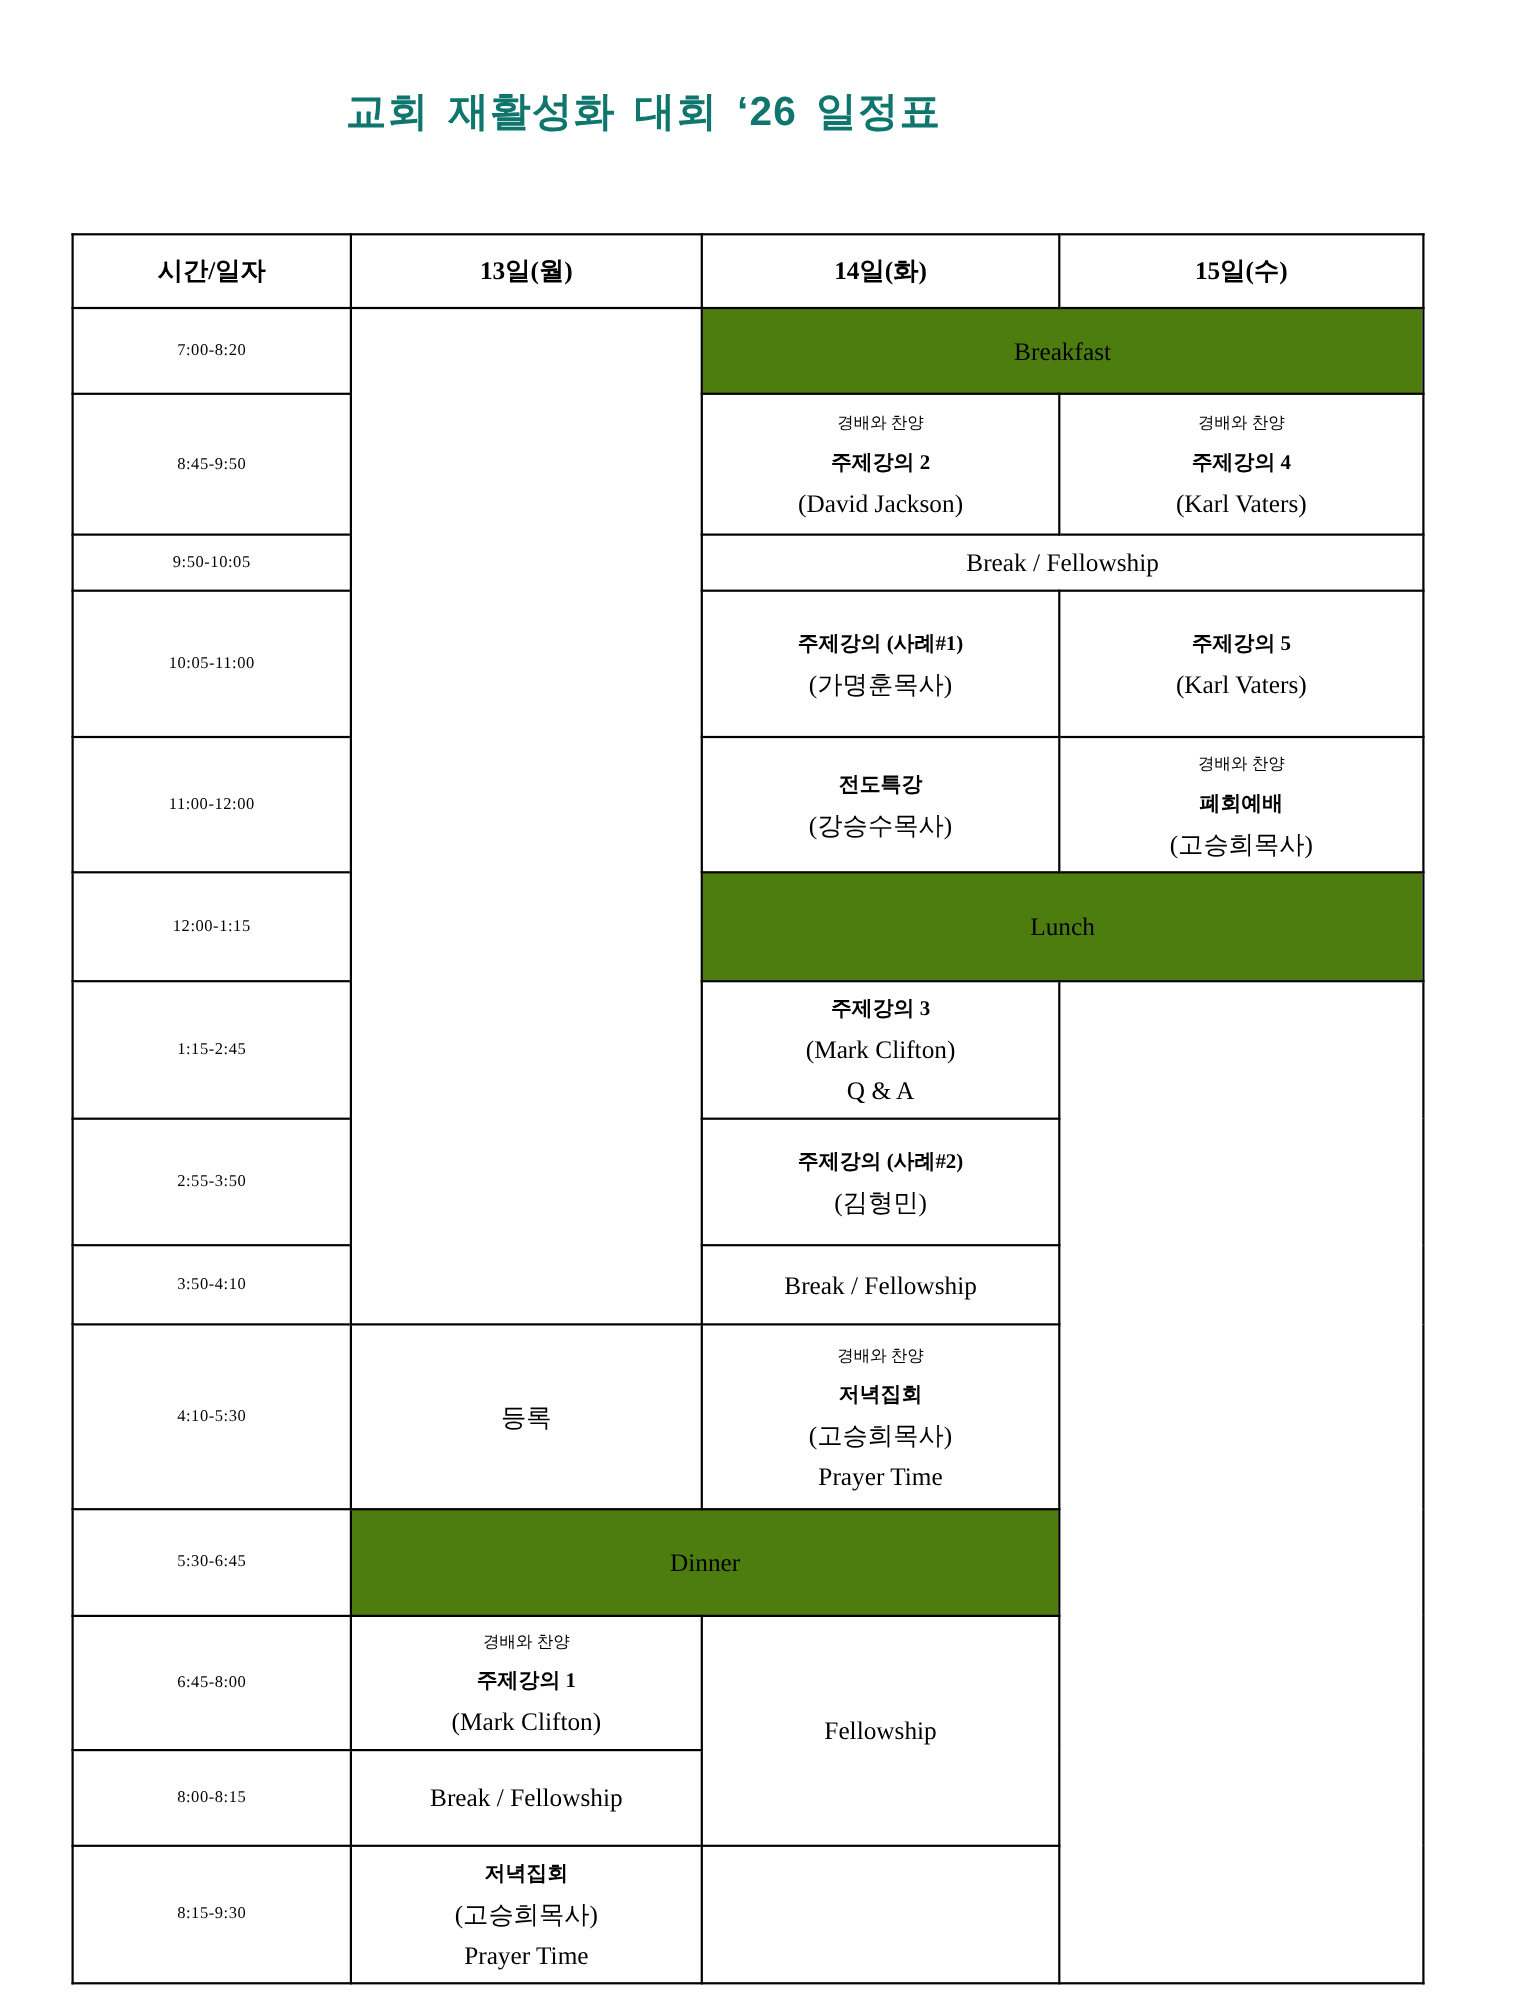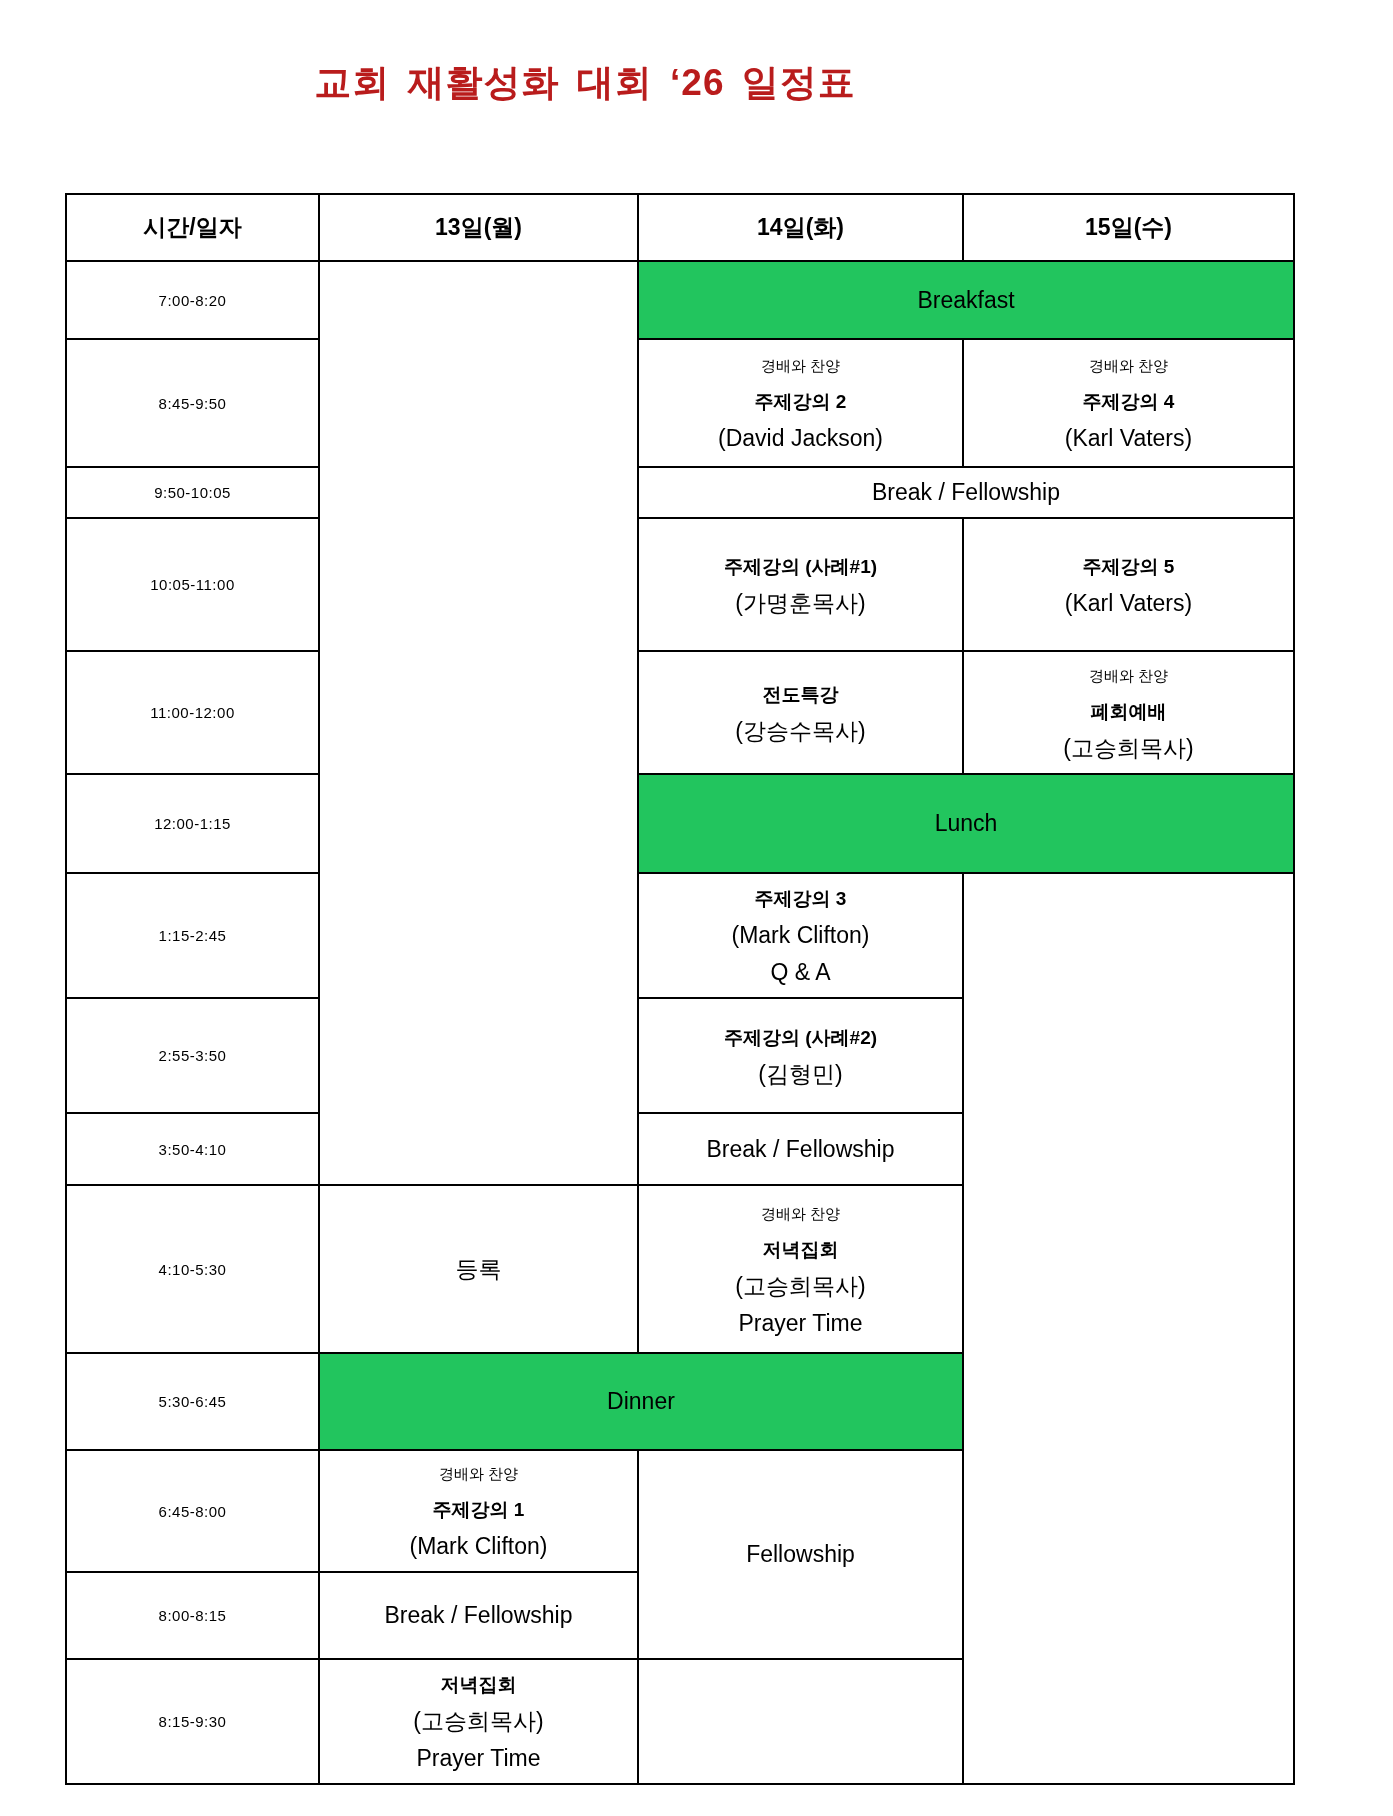--- a/index.html
+++ b/index.html
@@ -5,28 +5,28 @@
   * { margin: 0; padding: 0; box-sizing: border-box; }
   html, body { background: #ffffff; }
   body {
     width: 1393px;
     height: 1816px;
     font-family: "Liberation Sans", "DejaVu Sans", sans-serif;
     color: #000000;
     position: relative;
   }
   .title {
-    margin-top: 58px;
+    margin-top: 77px;
     margin-left: 65px;
     width: 1040px;
     text-align: center;
     font-size: 37px;
     font-weight: 800;
     letter-spacing: 1px;
-    color: #b91c1c;
+    color: #0f766e;
     word-spacing: 6px;
   }
   table.schedule {
     margin-top: 85px;
     margin-left: 65px;
     border-collapse: collapse;
     table-layout: fixed;
     width: 1228px;
   }
   col.c0 { width: 253px; }
@@ -34,24 +34,25 @@
   col.c2 { width: 325px; }
   col.c3 { width: 331px; }
   th, td {
     border: 2px solid #000000;
     text-align: center;
     vertical-align: middle;
     font-size: 23px;
     line-height: 37px;
     padding: 6px;
     overflow: hidden;
+    font-family: Liberation Serif, serif;
   }
   th { font-weight: 700; }
   td.time { font-size: 15px; letter-spacing: 0.5px; }
-  td.shaded { background: #22c55e; }
+  td.shaded { background: #4d7c0f; }
   .ln       { display: block; font-size: 23px; line-height: 37px; }
   .ln-pre   { display: block; font-size: 15px; line-height: 34px; }
   .ln-bold  { display: block; font-size: 19px; line-height: 37px; font-weight: 700; }
   
   tr.r0  { height: 67px; }
   tr.r1  { height: 78px; }
   tr.r2  { height: 128px; }
   tr.r3  { height: 47px; }
   tr.r4  { height: 133px; }
   tr.r5  { height: 123px; }

